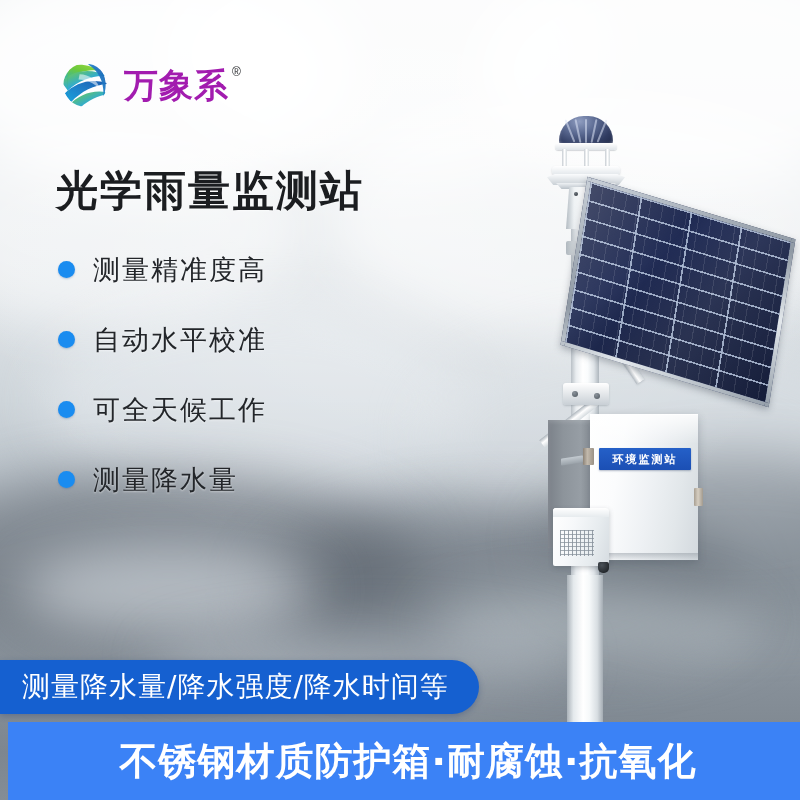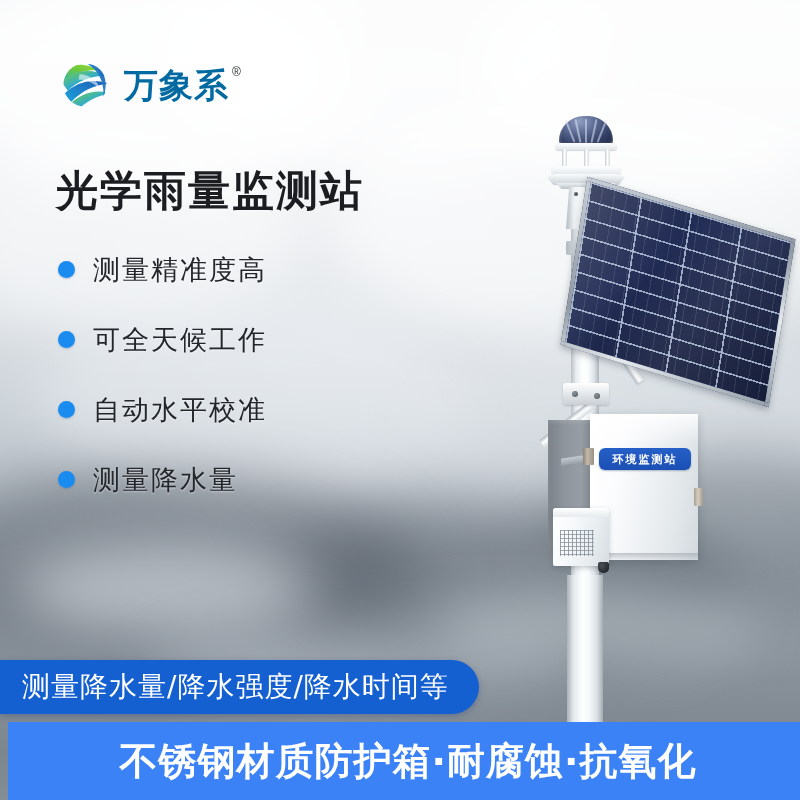--- a/index.html
+++ b/index.html
@@ -113,21 +113,21 @@
   .cab-side-vent{position:absolute;left:561px;top:457px;width:22px;height:7px;
     background:linear-gradient(180deg,#c3cad0,#9aa2a9);transform:skewY(-8deg);border-radius:1px;}
   .cab-door{position:absolute;left:590px;top:414px;width:108px;height:146px;
     background:linear-gradient(100deg,#ffffff 0%,#fbfcfd 28%,#eef1f4 55%,#e2e7ea 78%,#d3d9de 100%);
     box-shadow:0 3px 8px rgba(70,80,90,.3), inset 0 1px 0 rgba(255,255,255,.9);}
   .cab-door-shade{position:absolute;left:590px;top:414px;width:108px;height:30px;
     background:linear-gradient(180deg,rgba(255,255,255,.85),rgba(215,222,228,0));}
   .cab-label{position:absolute;left:599px;top:448px;width:92px;height:22px;
     background:linear-gradient(180deg,#2560c8,#1b4fb4);
     display:flex;align-items:center;justify-content:center;
-    border-radius:6px;box-shadow:0 1px 2px rgba(40,60,100,.35);}
+    border-radius:1px;box-shadow:0 1px 2px rgba(40,60,100,.35);}
   .cab-label span{color:#fff;font-size:11px;letter-spacing:2px;line-height:1;
     font-family:"DejaVu Sans","Liberation Sans",sans-serif;font-weight:600;}
   .hinge{position:absolute;left:583px;width:11px;height:17px;
     background:linear-gradient(90deg,#8d8377,#c2b9ac 40%,#9a9185);border-radius:1px;}
   .hinge-r{position:absolute;left:694px;top:488px;width:9px;height:18px;
     background:linear-gradient(90deg,#a89f92,#d6cec1 45%,#a29a8e);border-radius:1px;}
   .cab-bot-shadow{position:absolute;left:590px;top:553px;width:108px;height:8px;
     background:linear-gradient(180deg,rgba(150,158,166,.55),rgba(150,158,166,0));}
 
   
@@ -141,21 +141,21 @@
     background-image:
       repeating-linear-gradient(to right, rgba(135,145,155,.85) 0 1.2px, transparent 1.2px 4px),
       repeating-linear-gradient(to bottom, rgba(135,145,155,.75) 0 1.2px, transparent 1.2px 4px);}
   .vbox-cap{position:absolute;left:598px;top:562px;width:11px;height:11px;
     background:radial-gradient(circle at 35% 30%,#4a5158,#16191c);border-radius:2px 2px 5px 5px;}
 
   
   .logo-row{position:absolute;left:58px;top:58px;display:flex;align-items:center;gap:12px;}
   .logo-mark{width:54px;height:54px;flex:0 0 auto;}
   .wordmark{position:relative;display:flex;align-items:flex-start;}
-  .wordmark .wm-text{font-size:34px;font-weight:bold;color:#0369a1;letter-spacing:1px;line-height:1;
+  .wordmark .wm-text{font-size:34px;font-weight:bold;color:#a21caf;letter-spacing:1px;line-height:1;
     font-family:"DejaVu Sans","Liberation Sans",sans-serif;}
   .wordmark .wm-reg{font-size:12px;color:#2a2c2f;margin-left:3px;margin-top:-2px;line-height:1;}
 
   .headline{position:absolute;left:56px;top:168px;font-size:42px;font-weight:bold;
     color:#1b1d20;letter-spacing:2px;line-height:1.1;
     font-family:"DejaVu Sans","Liberation Sans",sans-serif;
     text-shadow:0 1px 2px rgba(255,255,255,.55);text-align:center;}
 
   .features{position:absolute;left:58px;top:248px;width:330px;}
   .feat{display:flex;align-items:center;height:42px;margin-bottom:28px;}
@@ -301,25 +301,25 @@
 
   <div class="headline">光学雨量监测站</div>
 
   <div class="features">
     <div class="feat">
       <div class="feat-dot" style="background: rgb(26, 140, 240);"></div>
       <div class="feat-label">测量精准度高</div>
     </div>
     <div class="feat">
       <div class="feat-dot" style="background: rgb(26, 140, 240);"></div>
-      <div class="feat-label">可全天候工作</div>
+      <div class="feat-label">自动水平校准</div>
     </div>
     <div class="feat">
       <div class="feat-dot" style="background: rgb(26, 140, 240);"></div>
-      <div class="feat-label">自动水平校准</div>
+      <div class="feat-label">可全天候工作</div>
     </div>
     <div class="feat">
       <div class="feat-dot" style="background: rgb(26, 140, 240);"></div>
       <div class="feat-label">测量降水量</div>
     </div>
   </div>
 
   <div class="pill" style="background: rgb(21, 96, 208);">
     <span>测量降水量/降水强度/降水时间等</span>
   </div>

